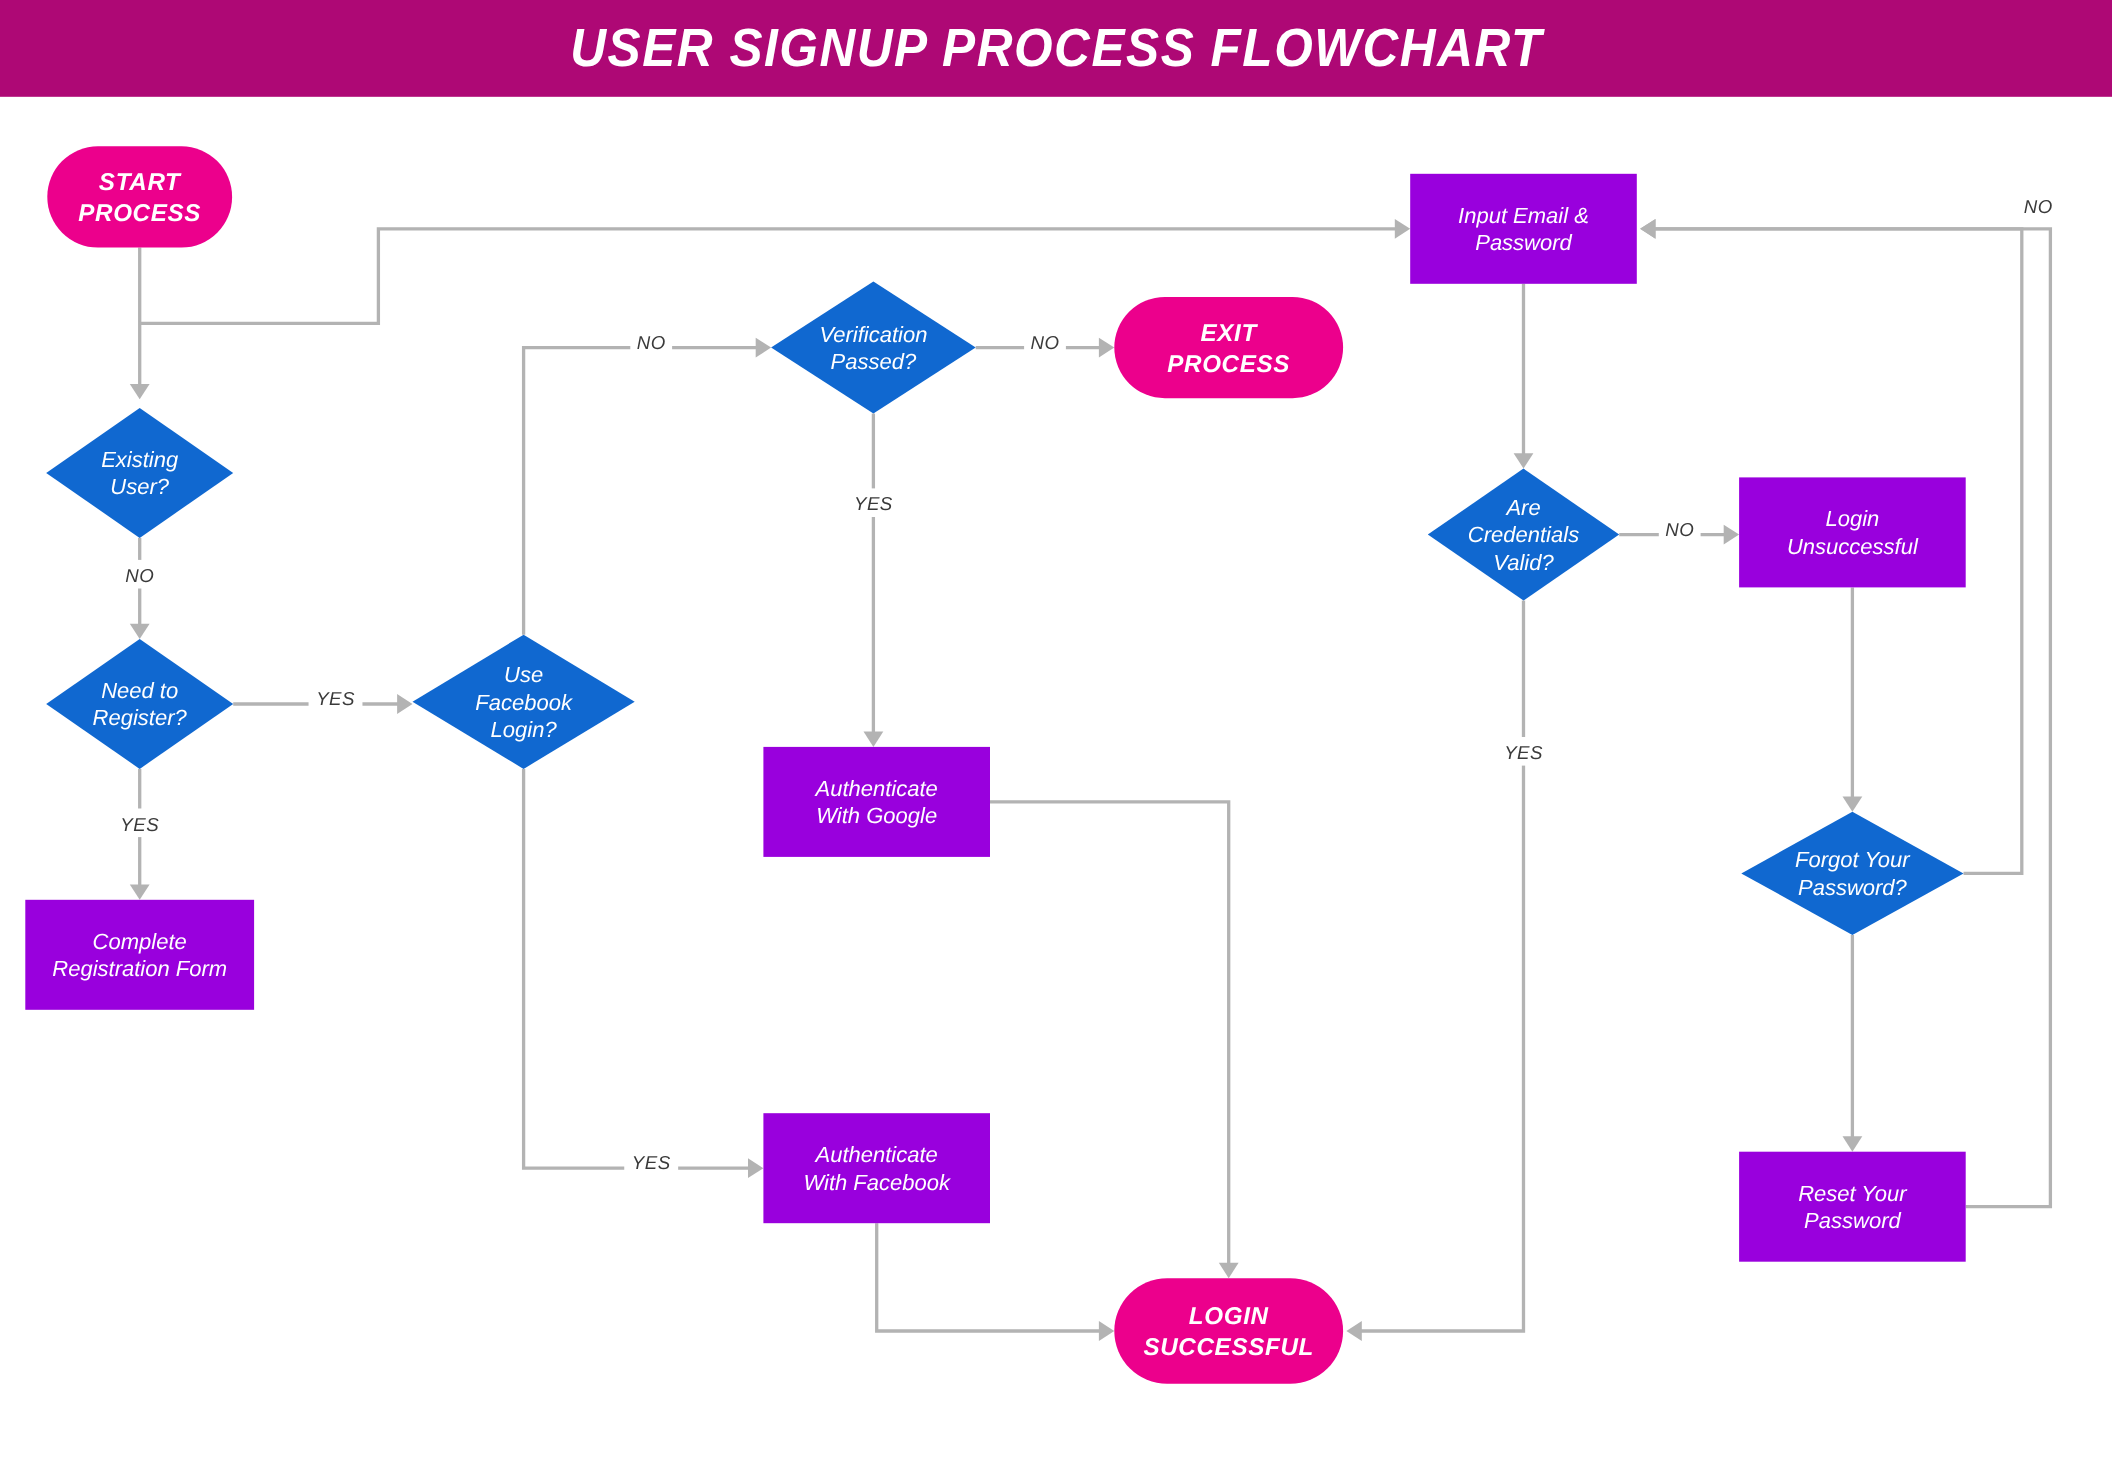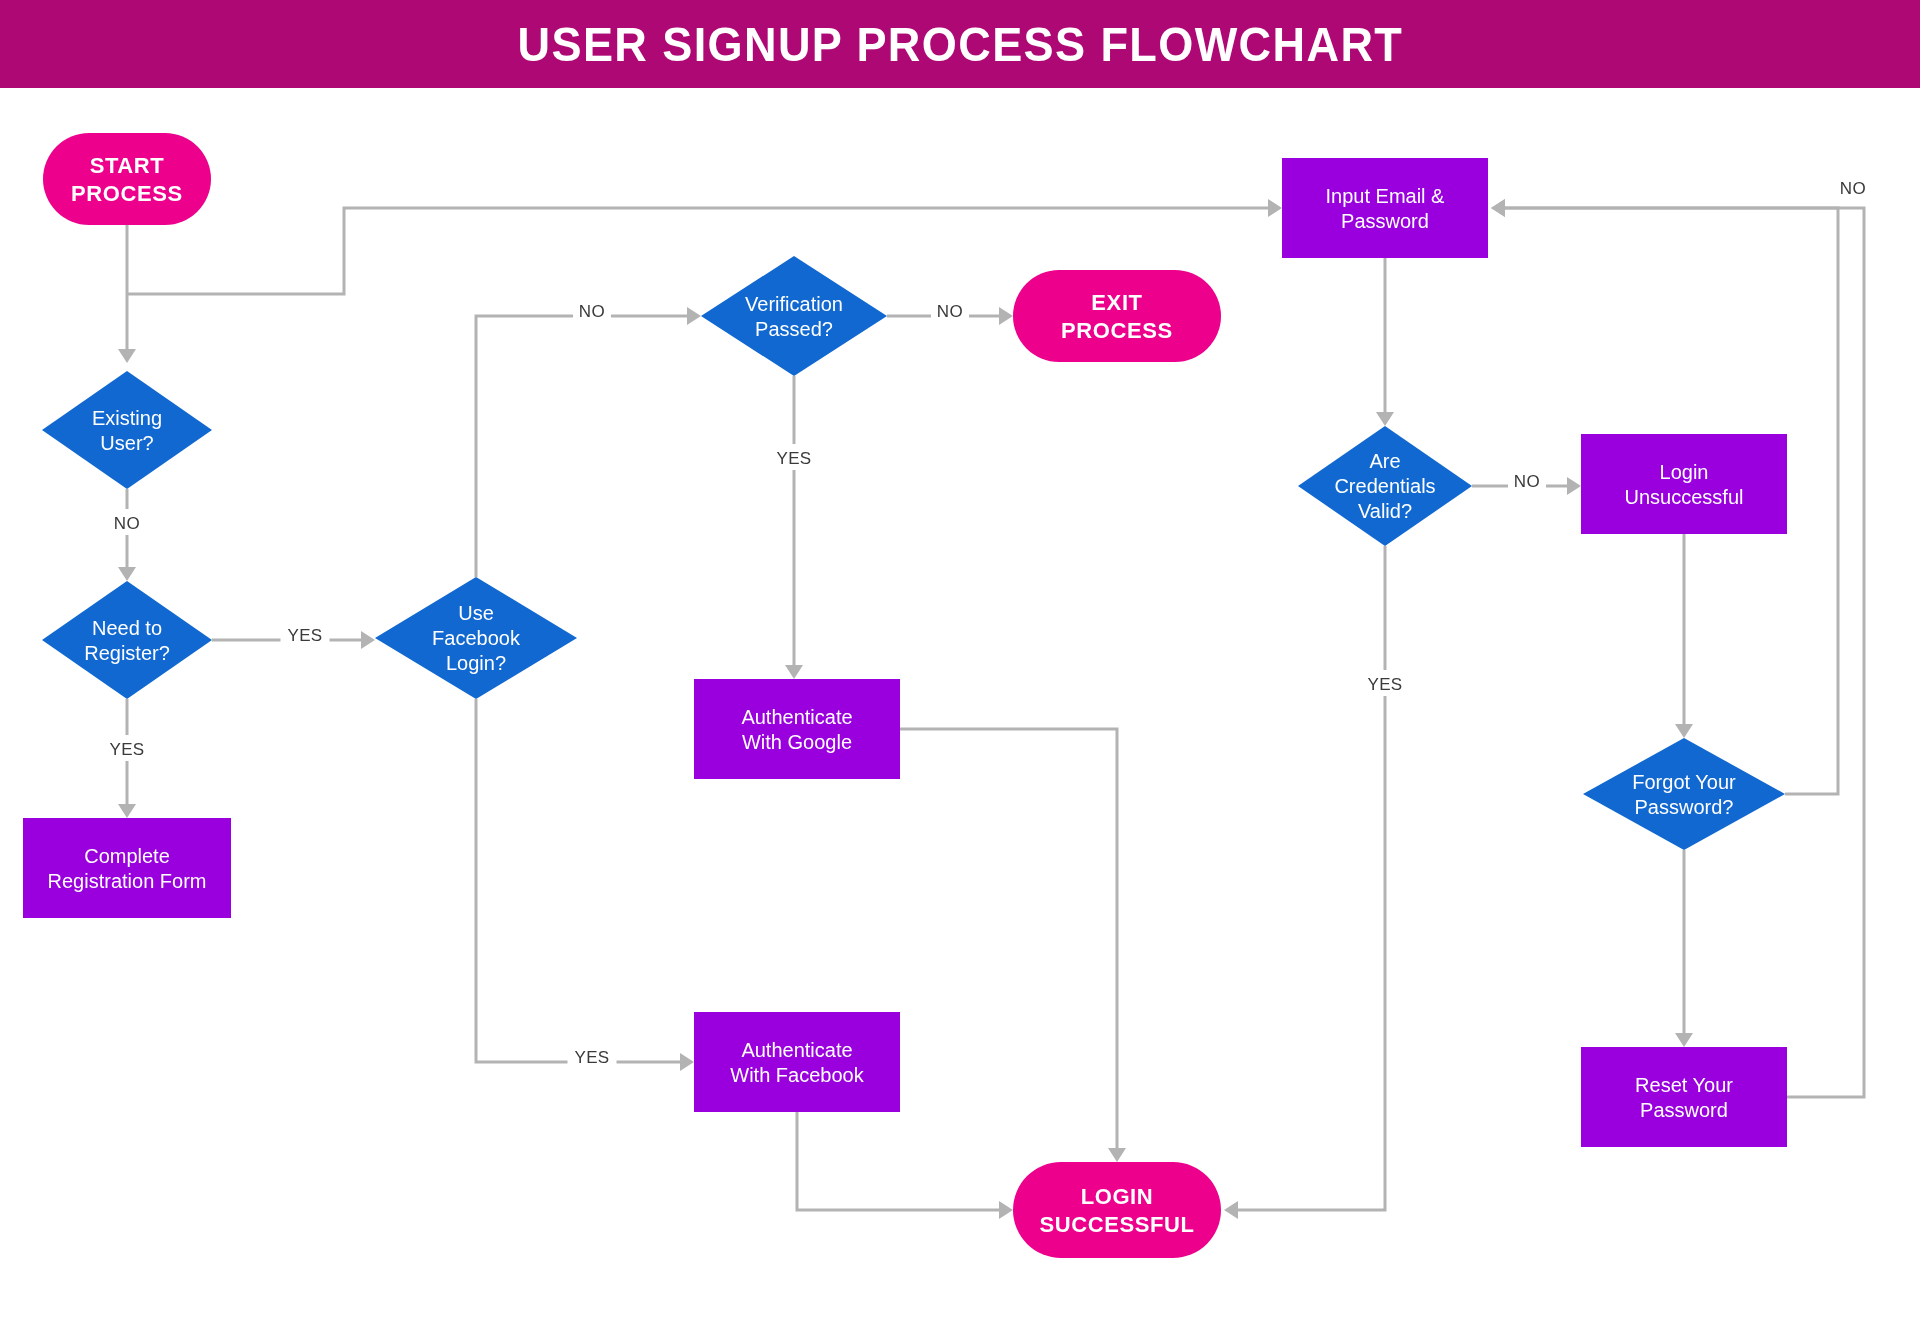--- a/index.html
+++ b/index.html
@@ -12,20 +12,21 @@
     width: 1920px;
     height: 1329px;
     font-family: "DejaVu Sans", sans-serif;
     overflow: hidden;
   }
   #page {
     position: relative;
     width: 1616px;
     height: 1329px;
     background: #ffffff;
+    font-style: italic;
   }
   .header-band {
     position: absolute;
     left: 0;
     top: 0;
     width: 1920px;
     height: 88px;
     background: #ae0875;
     display: flex;
     align-items: center;

